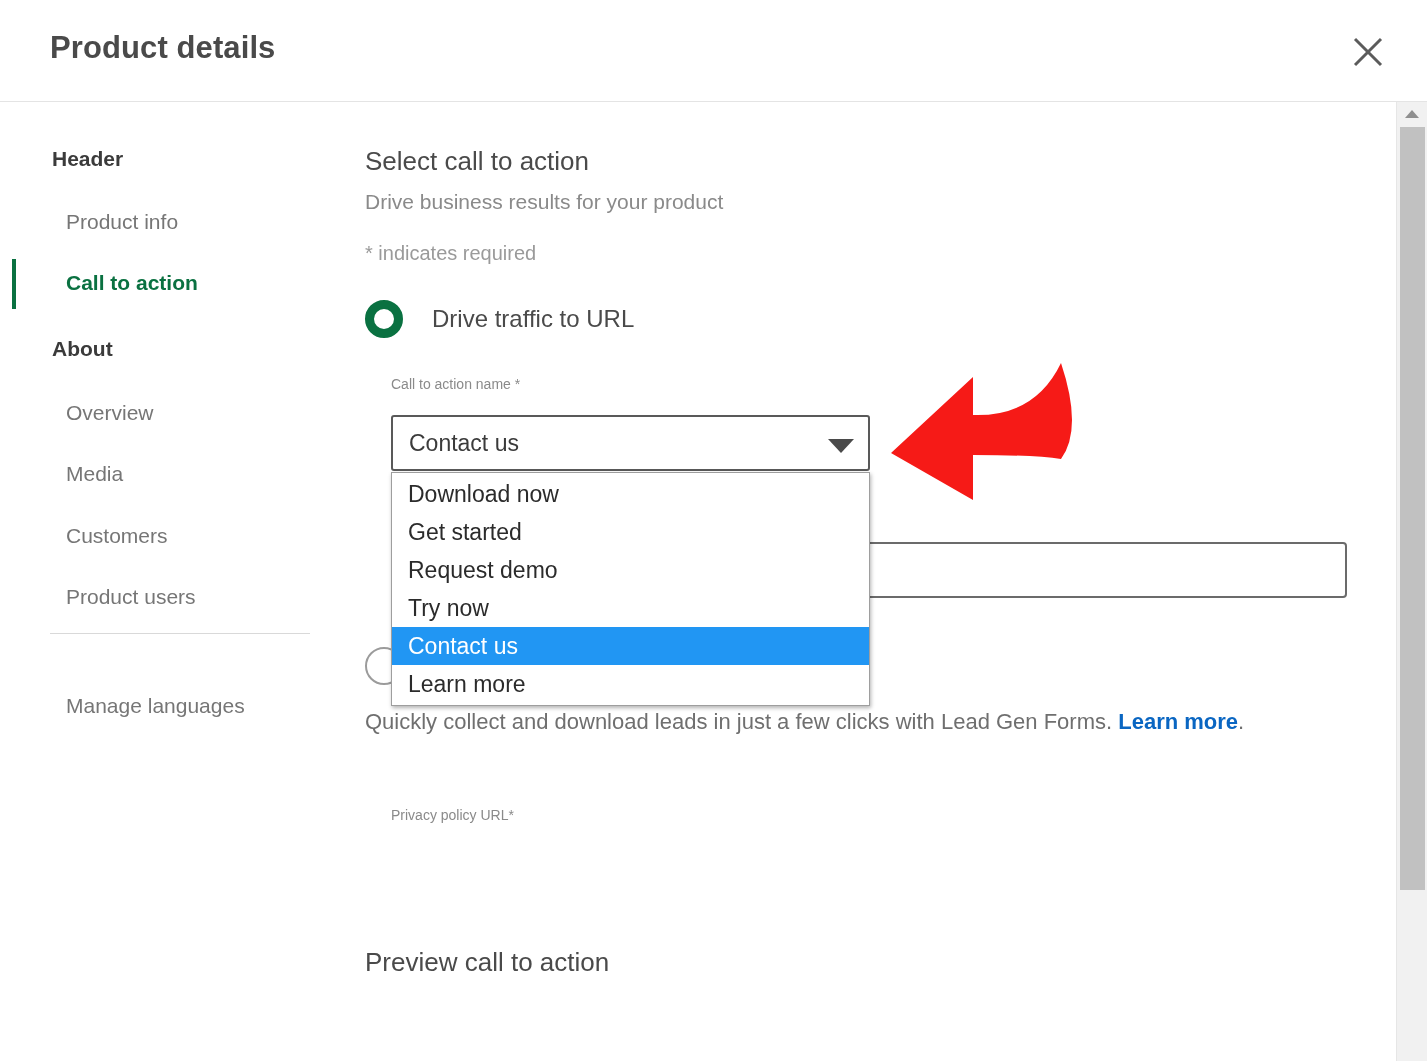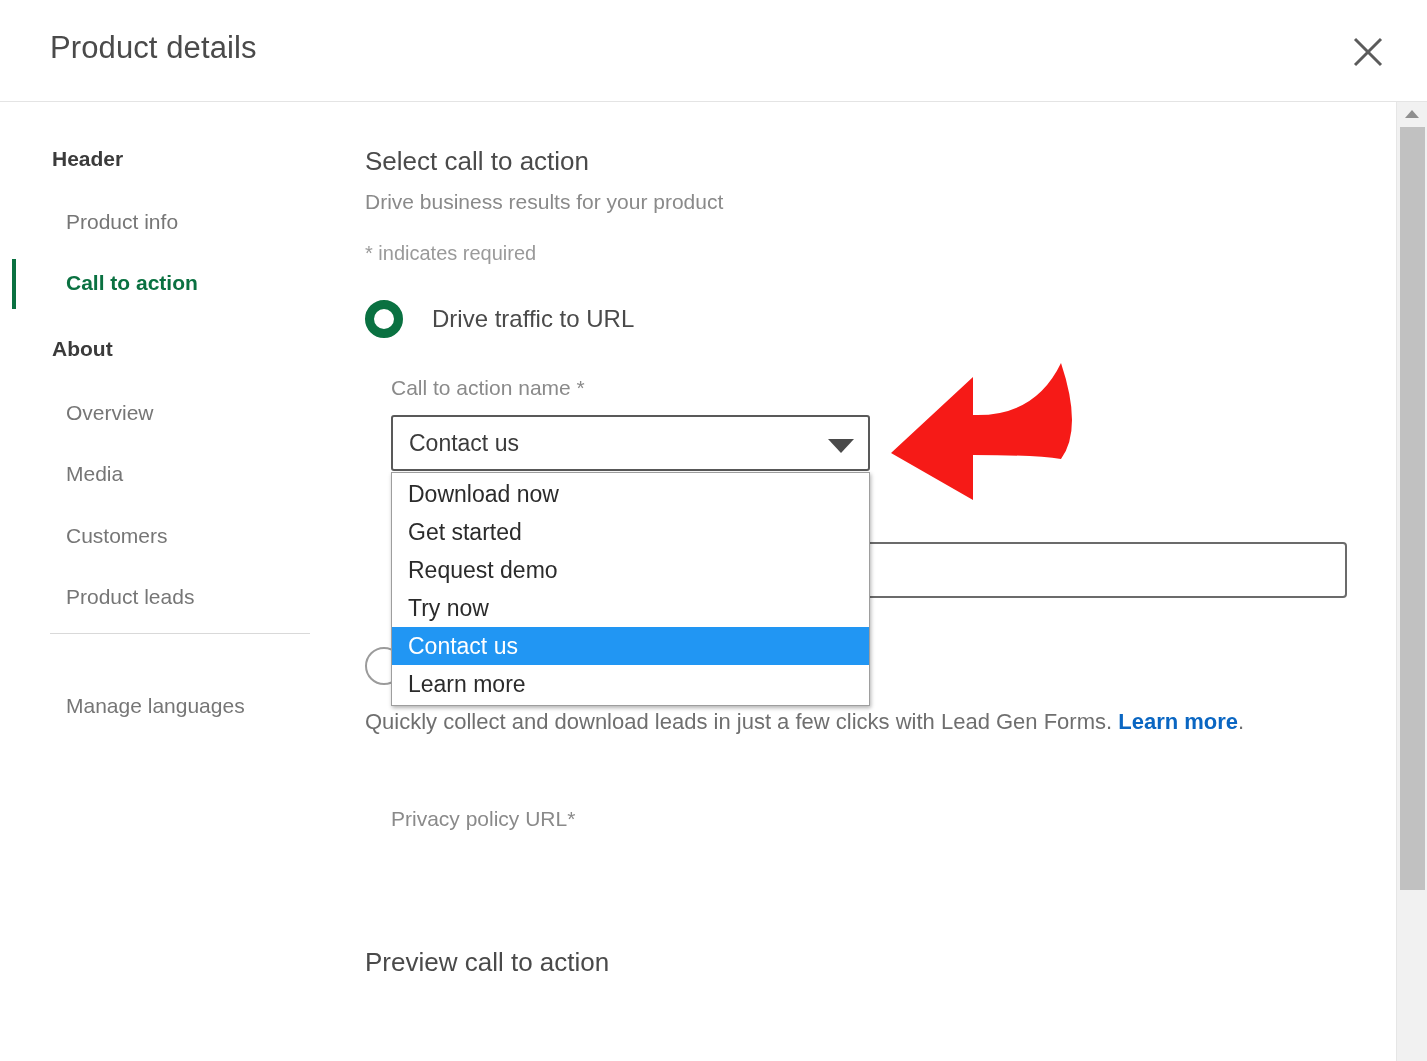--- a/index.html
+++ b/index.html
@@ -21,21 +21,21 @@
     position: absolute;
     left: 0; top: 0;
     width: 1427px; height: 101px;
     background: #ffffff;
   }
   .modal-title {
     position: absolute;
     left: 50px; top: 30px;
     font-size: 31px;
     color: #4a4a4a;
-    font-weight: 400;
+    font-weight: 700;
     letter-spacing: 0.1px;
     white-space: nowrap;
   }
   .close-btn {
     position: absolute;
     left: 1344px; top: 28px;
     width: 48px; height: 48px;
     display: flex; align-items: center; justify-content: center;
     cursor: pointer;
     background: transparent; border: none;
@@ -150,21 +150,21 @@
   }
   .radio-label {
     margin-left: 29px;
     font-size: 24px;
     color: #4a4a4a;
     white-space: nowrap;
   }
 
   .field-label {
     position: absolute;
-    font-size: 21px;
+    font-size: 14px;
     color: #8a8a8a;
     white-space: nowrap;
   }
 
   
   .select-box {
     position: absolute;
     left: 54px; top: 313px;
     width: 479px; height: 56px;
     border: 2px solid #595959;
@@ -322,21 +322,21 @@
 
       <div class="nav-item" style="top:108px;">Product info</div>
 
       <div class="nav-item active" style="top:169px;">Call to action</div>
 
       <div class="nav-group-title" style="top:235px;">About</div>
 
       <div class="nav-item" style="top:299px;">Overview</div>
       <div class="nav-item" style="top:360px;">Media</div>
       <div class="nav-item" style="top:422px;">Customers</div>
-      <div class="nav-item" style="top:483px;">Product leads</div>
+      <div class="nav-item" style="top:483px;">Product users</div>
 
       <div class="nav-sep"></div>
 
       <div class="nav-item" style="top:592px;">Manage languages</div>
     </nav>
 
     <div class="vdivider"></div>
 
     <section class="main">
 

